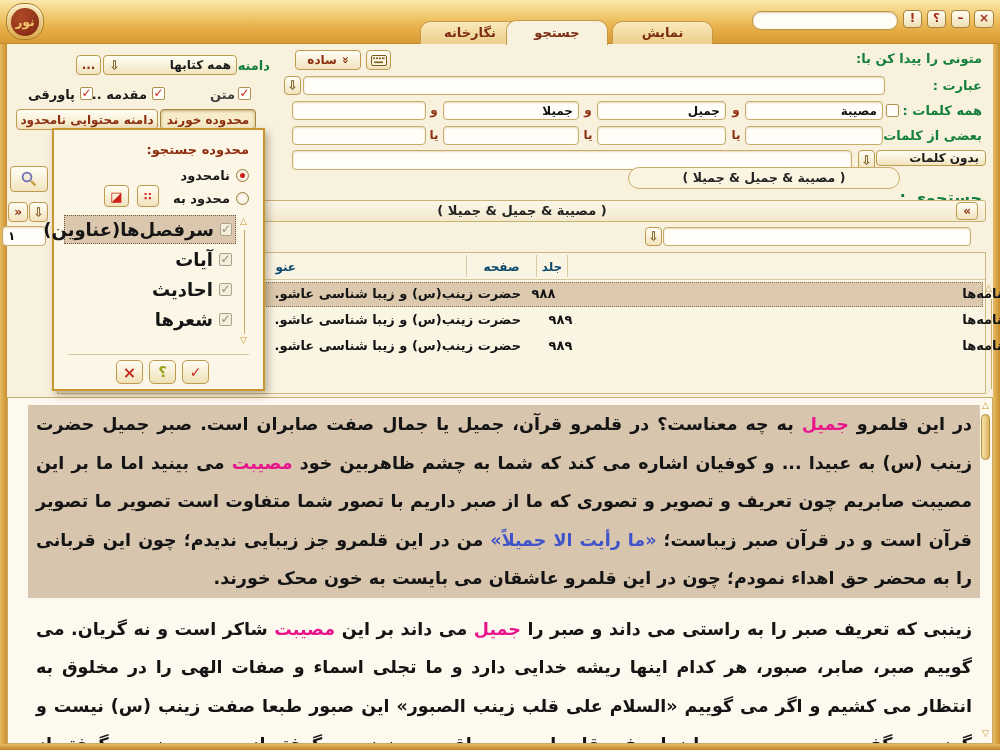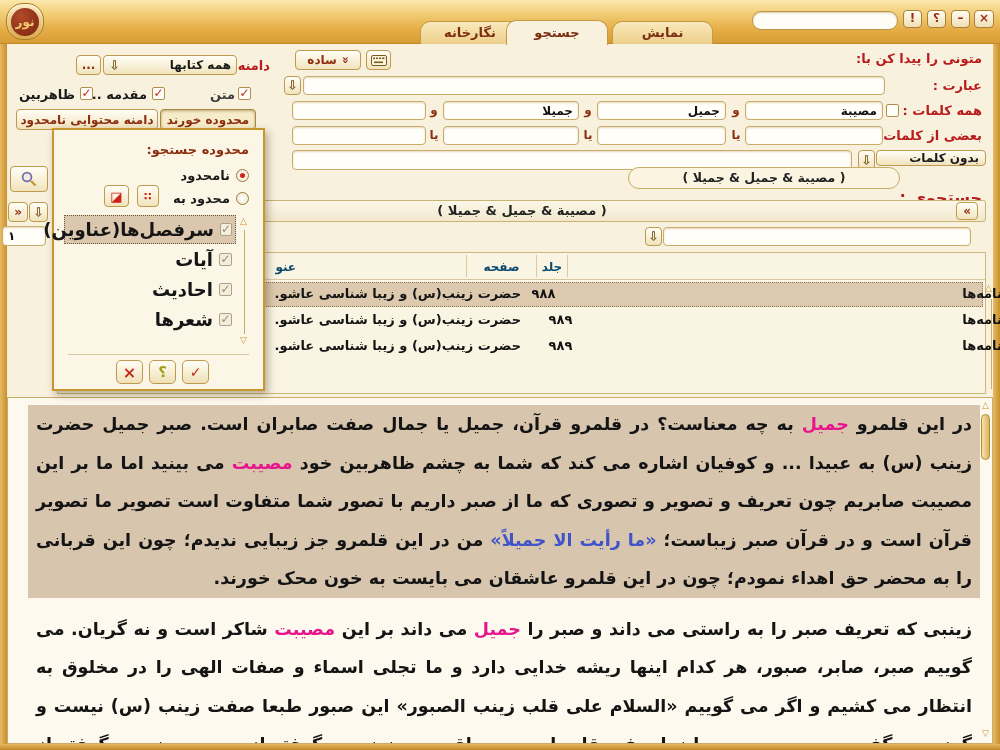--- a/index.html
+++ b/index.html
@@ -27,21 +27,21 @@
     font:12px "DejaVu Sans",sans-serif;direction:rtl;text-align:right}
   .win-btn{position:absolute;top:10px;width:19px;height:18px;border-radius:4px;
     background:linear-gradient(#fffdf2,#efdfb4);border:1px solid #a8813a;
     color:#a32c18;font-weight:bold;font-size:12px;line-height:15px;text-align:center}
   
   .tab{position:absolute;top:21px;height:23px;border:1px solid #c59a42;border-bottom:none;
     border-radius:10px 10px 0 0;background:linear-gradient(#f9e9bc,#eccf8b);
     color:#7c2d12;font-weight:bold;font-size:13px;text-align:center;line-height:21px;z-index:2}
   .tab.active{top:20px;height:25px;background:#f8f1de;line-height:23px;z-index:3}
   
-  .lbl{position:absolute;color:#b91c1c;font-weight:bold;font-size:13px;white-space:nowrap;text-align:right}
+  .lbl{position:absolute;color:#15803d;font-weight:bold;font-size:13px;white-space:nowrap;text-align:right}
   .inp{position:absolute;background:#fffef8;border:1px solid #c9ab6a;border-radius:4px;height:19px;
     font:bold 12px "DejaVu Sans",sans-serif;padding:0 5px;color:#111;direction:rtl;text-align:right;
     box-shadow:inset 0 1px 2px rgba(160,120,40,.28)}
   .btn{position:absolute;background:linear-gradient(#fffef6,#f1e3bd);border:1px solid #bd9a4e;border-radius:4px;
     color:#8d2f10;font-weight:bold;font-size:12px;text-align:center;display:flex;align-items:center;justify-content:center;gap:4px}
   .btn.pressed{background:#f7ecca;box-shadow:inset 0 1px 3px rgba(120,80,10,.45);border-color:#a9873a}
   .sep{position:absolute;color:#8d2f10;font-weight:bold;font-size:12px;width:14px;text-align:center}
   .chk{position:absolute;width:13px;height:13px;background:#fffef8;border:1px solid #b09050;border-radius:2px;
     line-height:11px;text-align:center;font-size:12px;color:#cc2018;font-weight:bold;overflow:visible}
   .chk.gray{color:#8d8d7a;border-color:#aaa28a;background:#f3edda}
@@ -166,21 +166,21 @@
     <span class="arrow-dn" style="order:2">⇩</span>
     <span style="order:1">همه کتابها</span>
   </div>
   <div class="btn" style="left:76px;top:55px;width:25px;height:20px">...</div>
 
   <div class="chk" style="left:238px;top:87px">✓</div>
   <div class="lbl" style="right:765px;top:87px;color:#404040">متن</div>
   <div class="chk" style="left:152px;top:87px">✓</div>
   <div class="lbl" style="right:853px;top:87px;color:#1a1a1a">مقدمه ...</div>
   <div class="chk" style="left:80px;top:87px">✓</div>
-  <div class="lbl" style="right:925px;top:87px;color:#1a1a1a">ظاهربین</div>
+  <div class="lbl" style="right:925px;top:87px;color:#1a1a1a">پاورقی</div>
 
   <div class="btn pressed" style="left:160px;top:109px;width:96px;height:21px">محدوده خورند</div>
   <div class="btn" style="left:16px;top:109px;width:142px;height:21px">دامنه محتوایی نامحدود</div>
 
   <div class="btn" style="left:10px;top:166px;width:38px;height:26px">
     <svg width="16" height="16" viewBox="0 0 16 16">
       <circle cx="6" cy="6" r="4.4" fill="#f2ecd8" stroke="#6f6fb4" stroke-width="1.8"></circle>
       <line x1="10" y1="10" x2="14.5" y2="14.5" stroke="#c49a3a" stroke-width="2.4"></line>
     </svg>
   </div>

